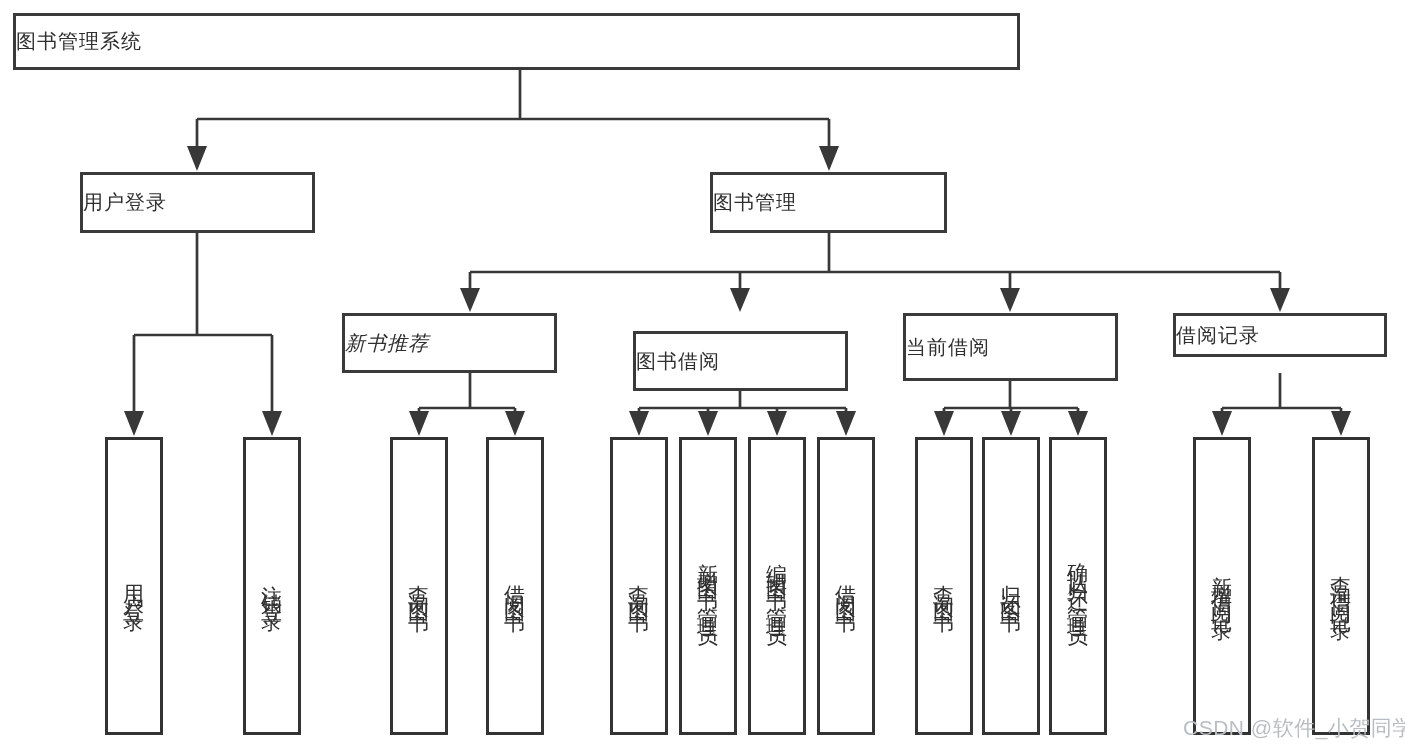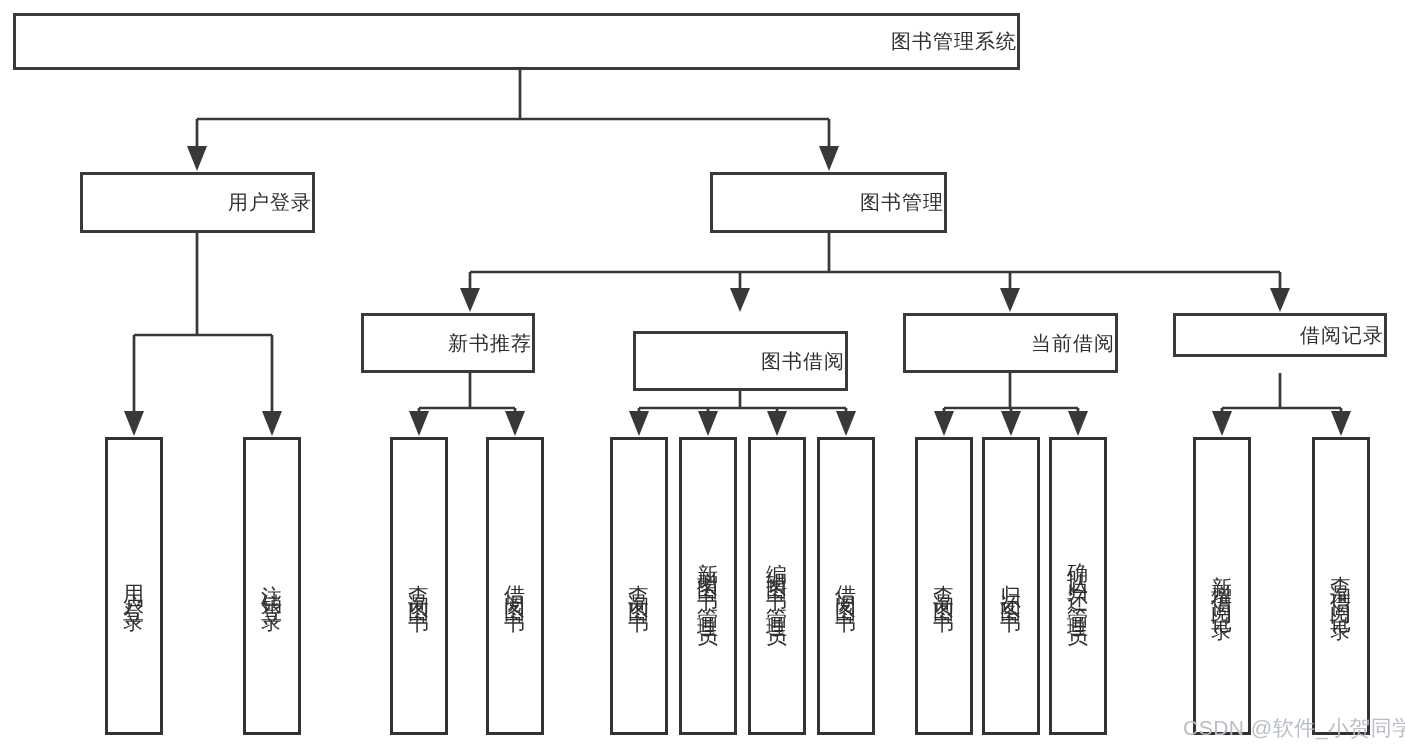--- a/index.html
+++ b/index.html
@@ -17,21 +17,21 @@
     width: 1405px; height: 747px;
     z-index: 1;
   }
   .node {
     position: absolute;
     background: #ffffff;
     border: 3px solid #3a3a3a;
     box-sizing: border-box;
     display: flex;
     align-items: center;
-    justify-content: flex-end;
+    justify-content: flex-start;
     z-index: 2;
     color: #2f2f2f;
     font-size: 20px;
     letter-spacing: 1px;
     white-space: nowrap;
   }
   .node.root { font-size: 20px; }
   .vnode {
     position: absolute;
     background: #ffffff;
@@ -143,27 +143,27 @@
     <span>图书管理系统</span>
   </div>
 
   <div class="node" style="left:80px; top:172px; width:235px; height:61px;">
     <span>用户登录</span>
   </div>
   <div class="node" style="left:710px; top:172px; width:237px; height:61px;">
     <span>图书管理</span>
   </div>
 
-  <div class="node" style="left:361px; top:313px; width:174px; height:60px;">
+  <div class="node" style="left:342px; top:313px; width:215px; height:60px;font-style:italic;">
     <span>新书推荐</span>
   </div>
   <div class="node" style="left:633px; top:331px; width:215px; height:60px;">
     <span>图书借阅</span>
   </div>
-  <div class="node" style="left:903px; top:313px; width:215px; height:60px;">
+  <div class="node" style="left:903px; top:313px; width:215px; height:68px;">
     <span>当前借阅</span>
   </div>
   <div class="node" style="left:1173px; top:313px; width:214px; height:44px;">
     <span>借阅记录</span>
   </div>
 
   <div class="vnode" style="left:105px;">
     <span class="vtext">用户登录</span>
   </div>
   <div class="vnode" style="left:243px;">

